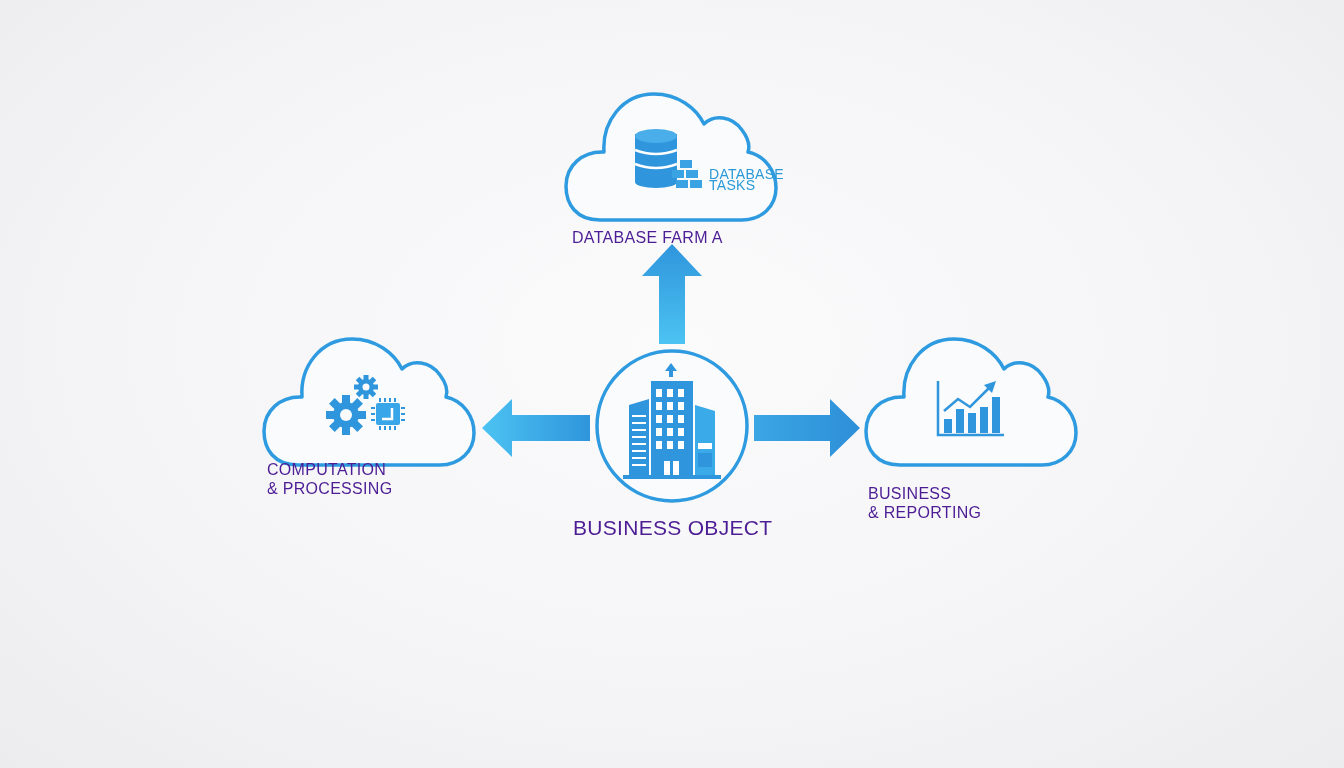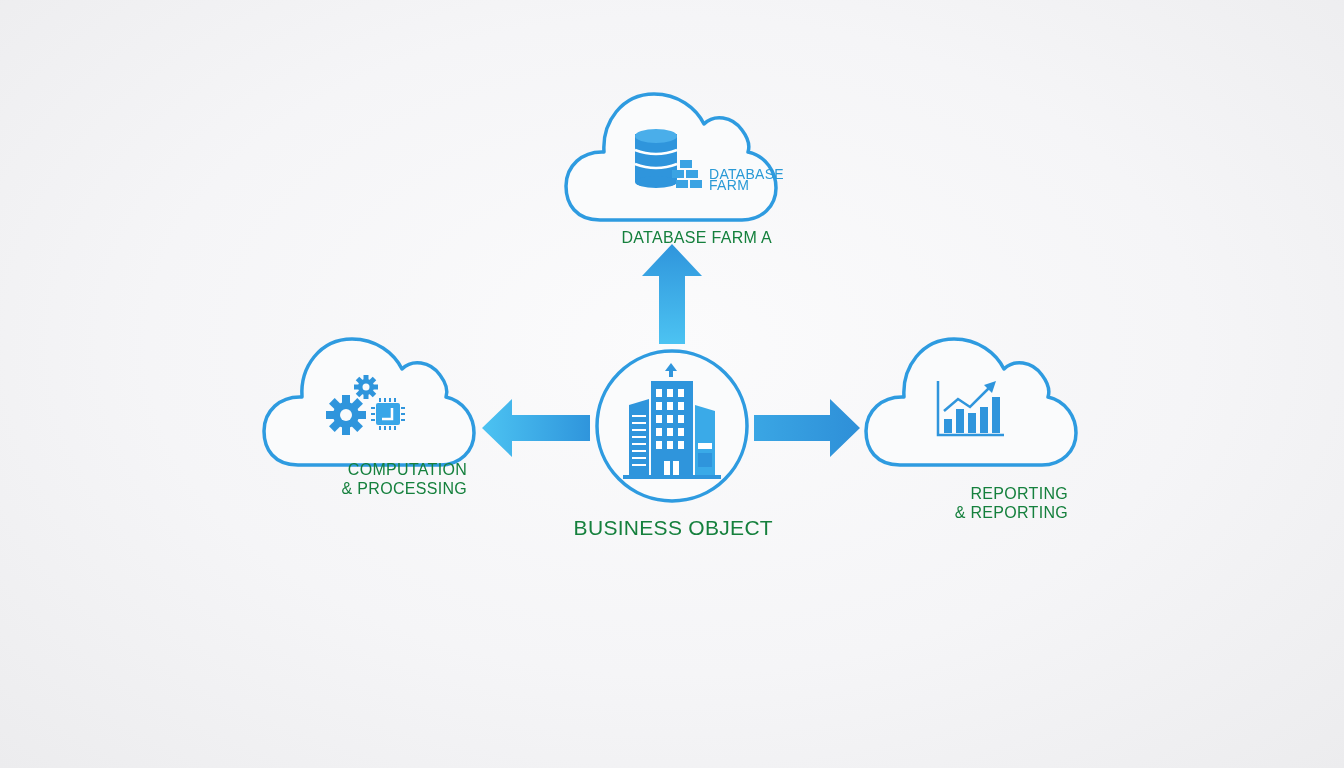--- a/index.html
+++ b/index.html
@@ -1,20 +1,20 @@
 <!DOCTYPE html>
 <html><head>
 <meta charset="utf-8">
 <style>
   html,body{margin:0;padding:0;}
   body{width:1344px;height:768px;overflow:hidden;position:relative;
     background:radial-gradient(ellipse at 50% 45%, #fbfbfc 0%, #f5f5f7 55%, #ececee 100%);
     font-family:"Liberation Sans", sans-serif;}
   .abs{position:absolute;}
-  .label{position:absolute;color:#15803d;font-size:16px;letter-spacing:0.3px;text-align:right;line-height:19px;}
+  .label{position:absolute;color:#4c1d95;font-size:16px;letter-spacing:0.3px;text-align:left;line-height:19px;}
   .cloud svg{overflow:visible;}
   .dbtext{position:absolute;color:#2a9ad6;font-size:14px;line-height:12px;letter-spacing:0.3px;}
 </style>
 </head>
 <body>
 
 <svg width="0" height="0" style="position:absolute">
   <defs>
     <linearGradient id="gUp" x1="0" y1="1" x2="0" y2="0">
       <stop offset="0" stop-color="#4cc3f2"></stop>
@@ -42,21 +42,21 @@
     <ellipse cx="24" cy="54" rx="21" ry="6" fill="#2f95dc"></ellipse>
     <path d="M3,22 Q24,30 45,22" stroke="#fff" stroke-width="2.5" fill="none"></path>
     <path d="M3,36 Q24,44 45,36" stroke="#fff" stroke-width="2.5" fill="none"></path>
     <rect x="48" y="32" width="12" height="8" fill="#3aa3e3"></rect>
     <rect x="40" y="42" width="12" height="8" fill="#3aa3e3"></rect>
     <rect x="54" y="42" width="12" height="8" fill="#3aa3e3"></rect>
     <rect x="44" y="52" width="12" height="8" fill="#3aa3e3"></rect>
     <rect x="58" y="52" width="12" height="8" fill="#3aa3e3"></rect>
   </svg>
   <div class="dbtext" style="left:147px;top:80px;">DATABASE</div>
-  <div class="dbtext" style="left:147px;top:91px;">FARM</div>
+  <div class="dbtext" style="left:147px;top:91px;">TASKS</div>
 </div>
 <div class="label" style="left:572px;top:228px;width:200px;">DATABASE FARM A</div>
 
 <svg class="abs" style="left:640px;top:244px;" width="64" height="100" viewBox="0 0 64 100">
   <path d="M32,0 L62,32 L45,32 L45,100 L19,100 L19,32 L2,32 Z" fill="url(#gUp)"></path>
 </svg>
 
 <div class="abs cloud" style="left:260px;top:333px;width:220px;height:138px;">
   <svg width="220" height="138" viewBox="0 0 220 138">
     <path d="M38,132 C14,132 4,116 4,98 C4,78 20,63 42,64 C40,34 60,6 92,6 C116,6 134,20 142,36 C152,26 170,28 180,42 C186,50 188,58 186,64 C204,68 214,84 214,100 C214,118 200,132 180,132 Z" fill="#fafbfc" stroke="#2e9be0" stroke-width="3.5" stroke-linejoin="round"></path>
@@ -185,15 +185,15 @@
         <rect x="22" y="30" width="8" height="24"></rect>
         <rect x="34" y="34" width="8" height="20"></rect>
         <rect x="46" y="28" width="8" height="26"></rect>
         <rect x="58" y="18" width="8" height="36"></rect>
     </g>
     <path d="M10,32 L24,20 L36,28 L56,8" stroke="#2f95dc" stroke-width="2.5" fill="none"></path>
     <path d="M62,2 L50,6 L58,14 Z" fill="#2f95dc"></path>
   </svg>
 </div>
 <div class="label" style="left:868px;top:484px;width:200px;">
-  <div>REPORTING</div>
+  <div>BUSINESS</div>
   <div>&amp; REPORTING</div>
 </div>
 
 </body></html>

